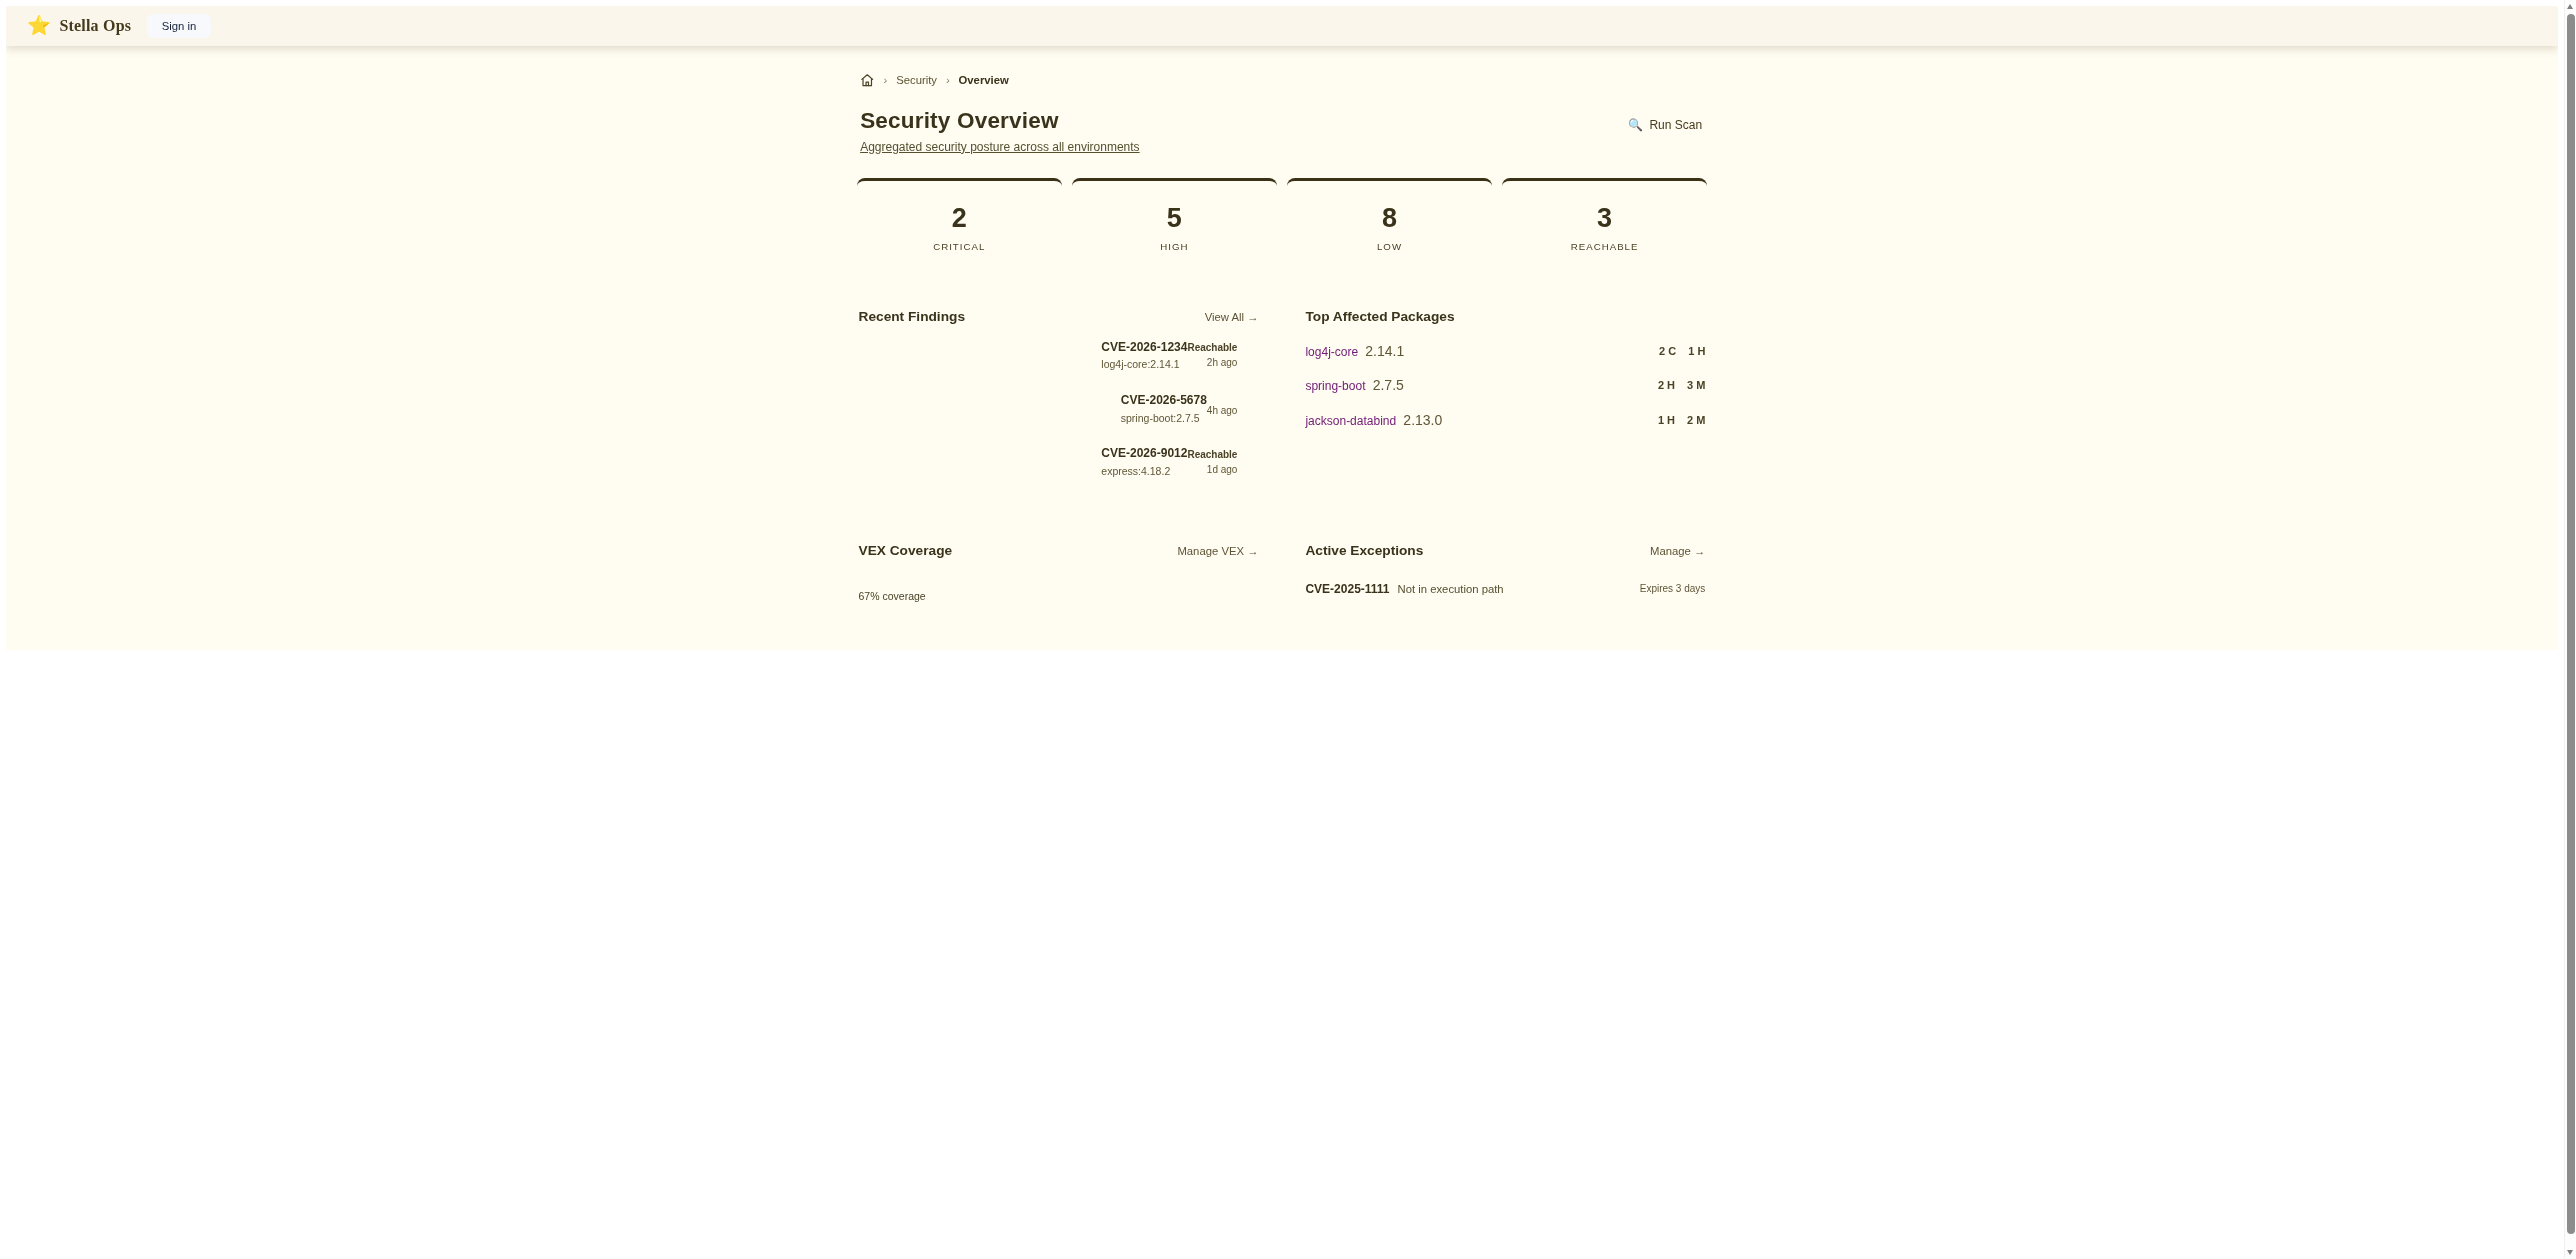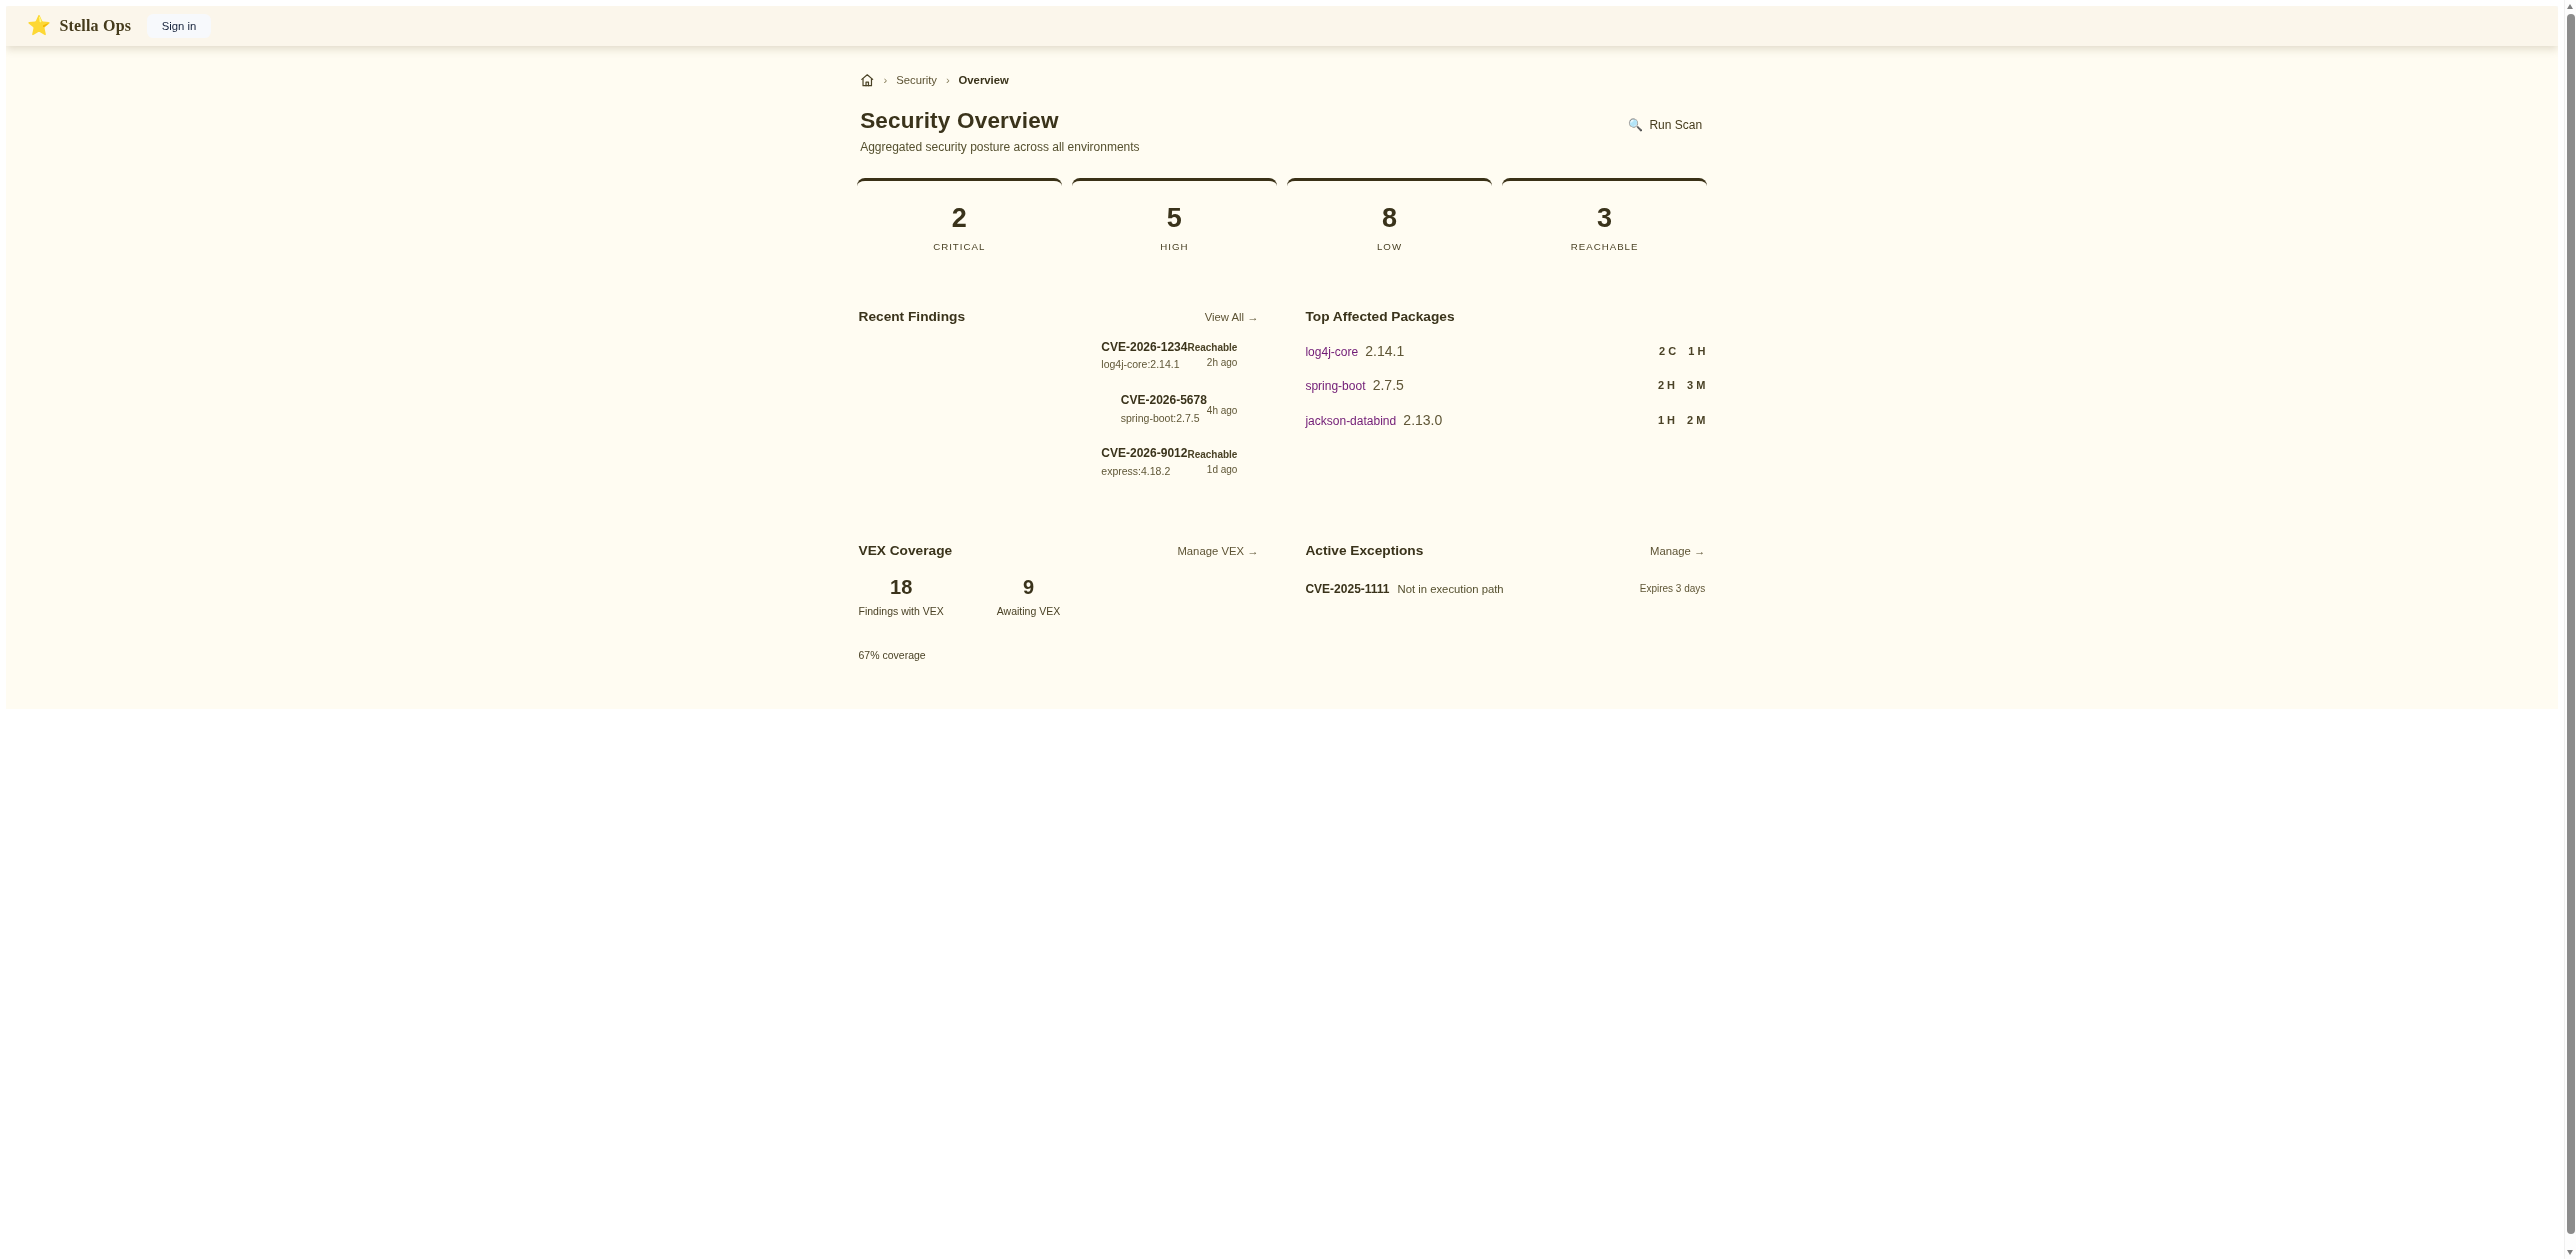--- a/index.html
+++ b/index.html
@@ -54,21 +54,21 @@
   .breadcrumb { display:flex; align-items:center; gap:8.9px; font-size:11.3px; color:#5d5334; padding-left:3.2px; }
   .crumb-home { display:flex; align-items:center; cursor:pointer; }
   .crumb-home svg { display:block; }
   .crumb-sep { color:#8a815f; font-size:11.3px; }
   .crumb-link { color:#5d5334; cursor:pointer; text-decoration:none; }
   .crumb-current { font-weight:700; color:#3a331b; }
 
   
   .page-head { display:flex; justify-content:space-between; align-items:flex-start; margin-top:21px; padding-left:3.2px; }
   .page-title { margin:0; font-size:22.5px; font-weight:700; color:#3a331b; letter-spacing:0.2px; }
-  .page-subtitle { margin-top:5.6px; font-size:12px; color:#55502f; }
+  .page-subtitle { margin-top:5.6px; font-size:12px; color:#55502f;text-decoration:underline; }
   .run-scan {
     display:flex; align-items:center; gap:6.4px;
     background:transparent; border:none; cursor:pointer;
     font-family:"Liberation Sans",sans-serif;
     font-size:12px; color:#453b1c; margin-top:6.4px; padding:3.2px 4.8px;
   }
   .run-scan .icon { font-size:12px; }
 
   
   .stats { display:flex; gap:10.5px; margin-top:24px; }
@@ -278,30 +278,20 @@
               </div>
             </div>
           </div>
         </section>
 
         <section>
           <div class="section-head">
             <span class="section-title">VEX Coverage</span>
             <button class="section-link">Manage VEX →</button>
           </div>
-          <div class="vex-stats">
-            <div class="vex-stat">
-              <div class="vex-value">18</div>
-              <div class="vex-label">Findings with VEX</div>
-            </div>
-            <div class="vex-stat">
-              <div class="vex-value">9</div>
-              <div class="vex-label">Awaiting VEX</div>
-            </div>
-          </div>
           <div class="vex-coverage">67% coverage</div>
         </section>
 
         <section>
           <div class="section-head">
             <span class="section-title">Active Exceptions</span>
             <button class="section-link">Manage →</button>
           </div>
           <div class="exception">
             <div>

